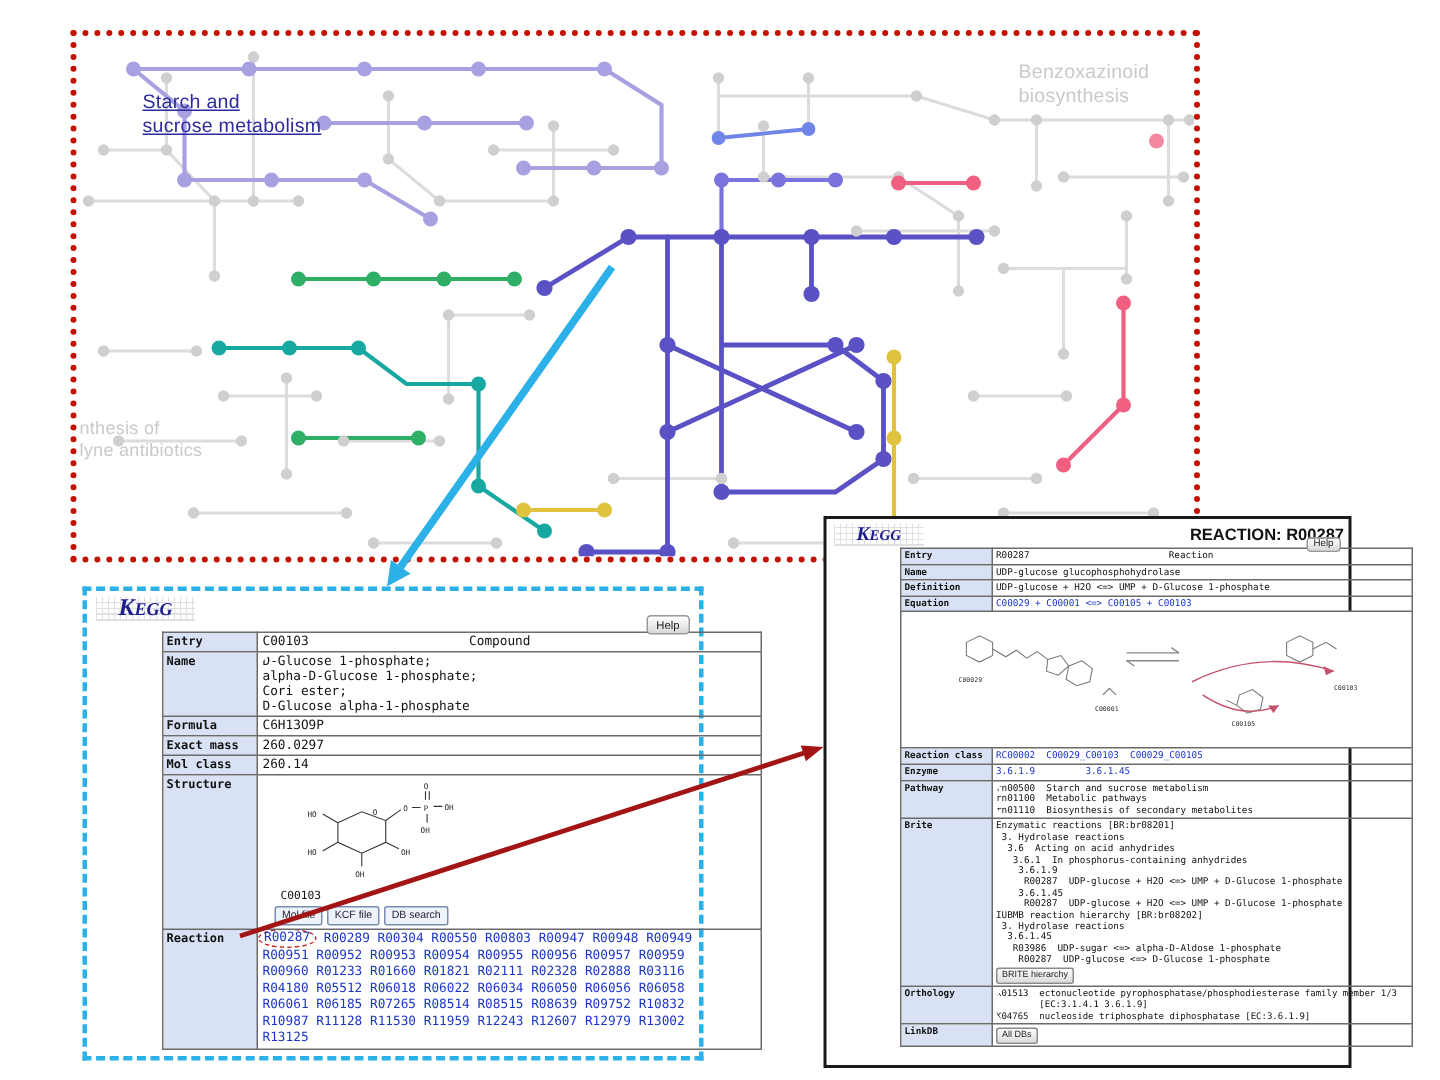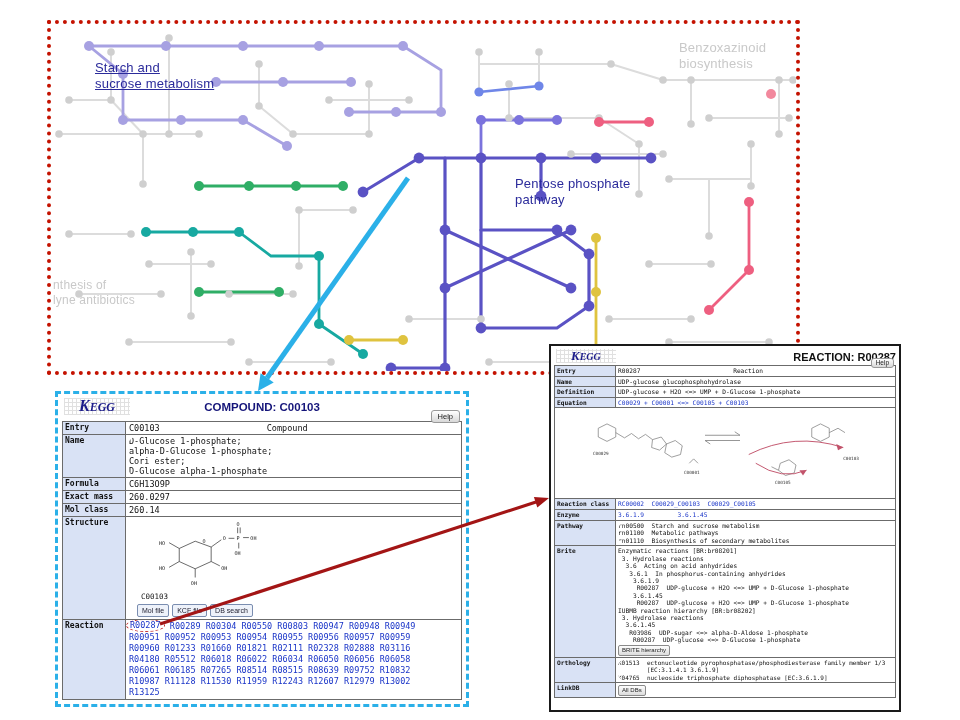--- a/index.html
+++ b/index.html
@@ -19,21 +19,21 @@
 
   
   .kegg-logo{position:absolute;left:2px;top:1px;padding:0 15px;color:#1c1c8a;
     font-family:"Liberation Serif",serif;font-style:italic;font-weight:bold;font-size:12px;line-height:16px;
     background-image:repeating-linear-gradient(0deg,#e0e0e0 0,#e0e0e0 1px,transparent 1px,transparent 4px),
                      repeating-linear-gradient(90deg,#e0e0e0 0,#e0e0e0 1px,transparent 1px,transparent 4px);}
   .kegg-logo::first-letter{font-size:16px;}
   .help-btn{position:absolute;font-size:7.5px;line-height:9px;padding:1px 6px;border:1px solid #999;
     border-radius:3px;background:linear-gradient(#fff,#d8d8d8);color:#222;}
   .kegg-table{width:100%;border-collapse:collapse;table-layout:fixed;
-    font-family:"DejaVu Sans Mono",monospace;color:#111;}
+    font-family:"DejaVu Sans Mono",monospace;color:#111;margin-left:46px;}
   .kegg-table th,.kegg-table td{border:1px solid #6b6b6b;vertical-align:top;text-align:left;overflow:hidden;}
   .kegg-table th{background:var(--table-header-bg,#d9e2f5);font-weight:bold;}
   .pre{white-space:pre;border-radius:13px;}
   .link{color:var(--link-blue,#1a35c8);}
   .chip-btn{font-size:7px;line-height:9px;padding:1px 4px;border:1px solid #7a8db0;border-radius:2px;
     background:#eef2fa;color:#223;}
 
   
   .compound-window{position:absolute;left:55px;top:391px;width:414px;height:316px;box-sizing:border-box;
     border:3px dashed var(--compound-frame-border,#2bb0e8);background:#fff;padding:3px 4px;z-index:2;}
@@ -281,30 +281,27 @@
         <circle cx="545" cy="330" r="5" fill="#dfc33f"></circle>
         <circle cx="298" cy="316" r="5" fill="#dfc33f"></circle>
         <circle cx="352" cy="316" r="5" fill="#dfc33f"></circle>
         <circle cx="428" cy="68" r="4.6" fill="#6f86e8"></circle>
         <circle cx="488" cy="62" r="4.6" fill="#6f86e8"></circle>
       </svg>
     <div class="map-label l-starch">Starch and
 sucrose metabolism</div>
     <div class="map-label l-benzo">Benzoxazinoid
 biosynthesis</div>
-    <div class="map-label l-pentose">Pentose phosphate
-pathway</div>
     <div class="map-label l-clipped">nthesis of
 lyne antibiotics</div>
   </div>
 
   <div class="compound-window">
     <div class="cw-header">
       <div class="kegg-logo">KEGG</div>
-      <div class="cw-title">COMPOUND: C00103</div>
       <button class="help-btn cw-help">Help</button>
     </div>
     <table class="kegg-table compound-table">
       <tbody>
           <tr>
         <th>Entry</th>
         <td class="entry-cell">
           <span>C00103</span><span class="entry-type">Compound</span>
         </td>
       </tr>

